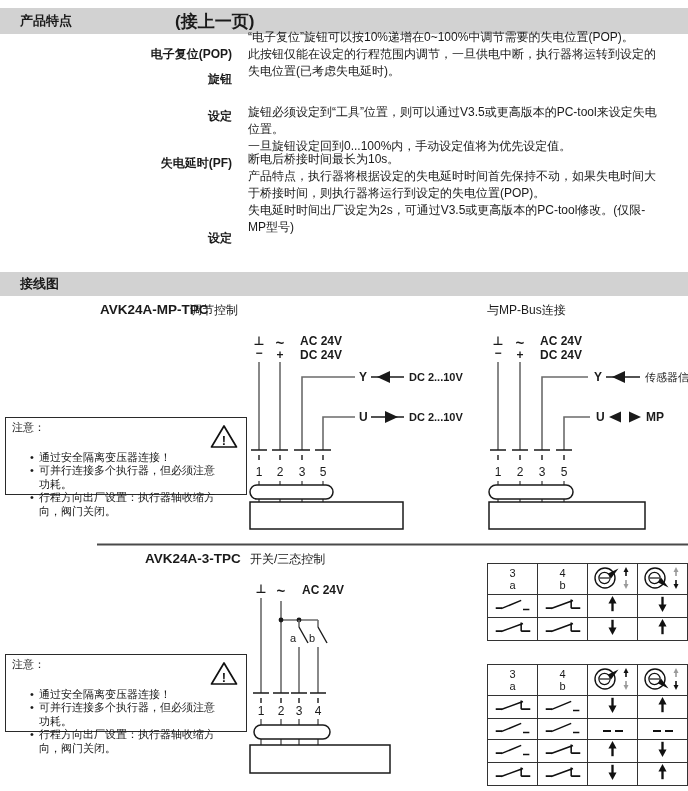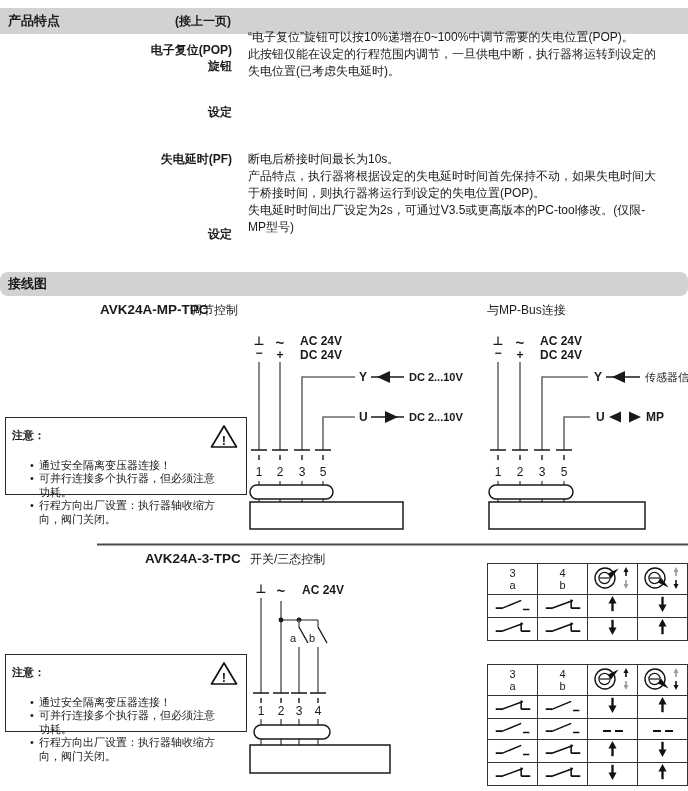--- a/index.html
+++ b/index.html
@@ -1,40 +1,40 @@
 <!DOCTYPE html>
 <html><head>
 <meta charset="utf-8">
 <style>
   html,body{margin:0;padding:0;background:#fff;}
   #page{position:relative;width:688px;height:791px;background:#fff;overflow:hidden;
         font-family:"Liberation Sans","DejaVu Sans",sans-serif;color:#1a1a1a;}
   .bar{position:absolute;left:0;width:688px;background:#d2d2d2;display:flex;align-items:center;}
   .bar1{top:8px;height:26px;}
-  .bar2{top:272px;height:24px;border-radius:8px;}
-  .bar .t1{font-size:13px;font-weight:bold;margin-left:8px;}
-  .bar .t2{font-size:12px;font-weight:bold;position:absolute;left:175px;}
+  .bar2{top:272px;height:24px;}
+  .bar .t1{font-size:13px;font-weight:bold;margin-left:20px;}
+  .bar .t2{font-size:17px;font-weight:bold;position:absolute;left:175px;}
   .feat-label{position:absolute;left:0;width:232px;text-align:right;font-weight:bold;
-              font-size:12px;line-height:16px;white-space:pre-line;}
+              font-size:12px;line-height:25px;white-space:pre-line;}
   .feat-body{position:absolute;left:248px;width:414px;font-size:12px;line-height:17px;white-space:pre-line;}
   svg text{font-family:"Liberation Sans","DejaVu Sans",sans-serif;fill:#1a1a1a;}
   .wire{stroke:#6b6b6b;stroke-width:1.6;fill:none;}
   .blk{stroke:#1a1a1a;stroke-width:1.4;fill:none;}
   .outline{fill:#fff;stroke:#1a1a1a;stroke-width:1.5;}
   .tb13{font-size:13.5px;font-weight:bold;}
   .tn12{font-size:12px;}
   .tb12{font-size:12px;font-weight:bold;}
   .tb11{font-size:11px;font-weight:bold;}
   .tn11{font-size:11px;}
   .sym{font-size:12px;font-weight:bold;text-anchor:middle;}
   .sym15{font-size:15px;font-weight:bold;text-anchor:middle;}
   .tnum{font-size:12px;text-anchor:middle;}
   .notebox{position:absolute;left:5px;width:228px;height:70px;border:1.5px solid #2a2a2a;
            padding:3px 6px;box-sizing:content-box;font-size:11px;line-height:13.5px;}
-  .notebox .nt{margin:8px 0 1px 0;font-weight:bold;}
+  .notebox .nt{margin:0 0 1px 0;}
   .notebox ul{margin:16px;padding:0;list-style:none;}
   .notebox li{padding-left:11px;position:relative;}
   .notebox li::before{content:"•";position:absolute;left:2px;}
   .warn{position:absolute;right:8px;top:6px;}
   .tbl-title{position:absolute;font-size:12px;font-weight:500;margin-top:31px;}
   table.ctl{position:absolute;border-collapse:collapse;table-layout:fixed;background:#fff;}
   table.ctl th,table.ctl td{border:1.2px solid #333;width:49px;text-align:center;vertical-align:middle;padding:0;}
   table.ctl th{height:30px;font-size:11px;line-height:12px;font-weight:normal;}
   table.ctl td{height:21px;}
   #tbl-tristate td{height:20px;}
@@ -48,20 +48,22 @@
     <span class="t1">产品特点</span>
     <span class="t2">(接上一页)</span>
   </div>
 
   <div class="feat-label" style="top:42px">电子复位(POP)
 旋钮</div>
   <div class="feat-body" style="top:29px">“电子复位”旋钮可以按10%递增在0~100%中调节需要的失电位置(POP)。
 此按钮仅能在设定的行程范围内调节，一旦供电中断，执行器将运转到设定的失电位置(已考虑失电延时)。</div>
 
   <div class="feat-label" style="top:104px">设定</div>
+  <div class="feat-body" style="top:104px">旋钮必须设定到“工具”位置，则可以通过V3.5或更高版本的PC-tool来设定失电位置。
+一旦旋钮设定回到0...100%内，手动设定值将为优先设定值。</div>
 
   <div class="feat-label" style="top:151px">失电延时(PF)</div>
   <div class="feat-body" style="top:151px">断电后桥接时间最长为10s。
 产品特点，执行器将根据设定的失电延时时间首先保持不动，如果失电时间大于桥接时间，则执行器将运行到设定的失电位置(POP)。
 失电延时时间出厂设定为2s，可通过V3.5或更高版本的PC-tool修改。(仅限-MP型号)</div>
 
   <div class="feat-label" style="top:226px">设定</div>
 
   <div class="bar bar2">
     <span class="t1">接线图</span>

